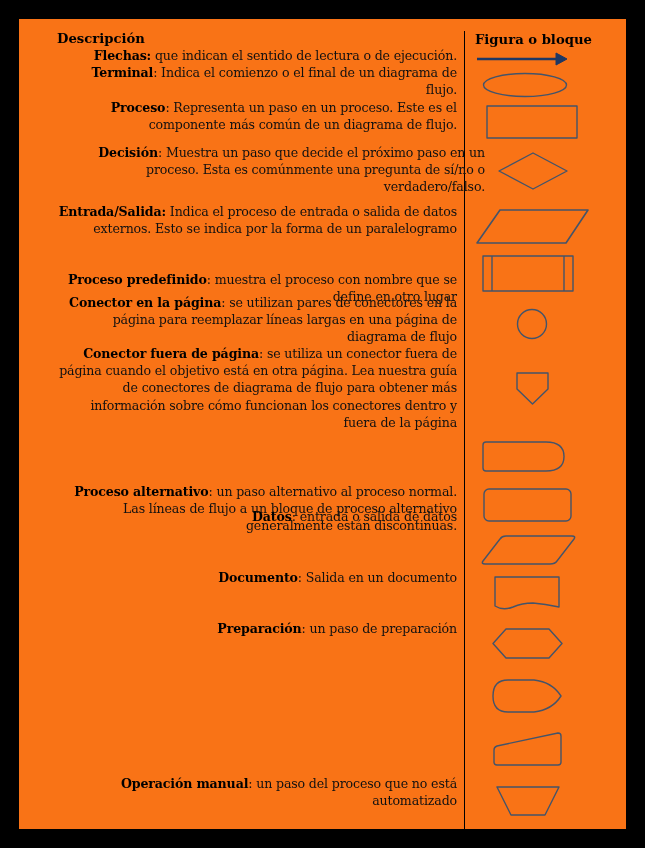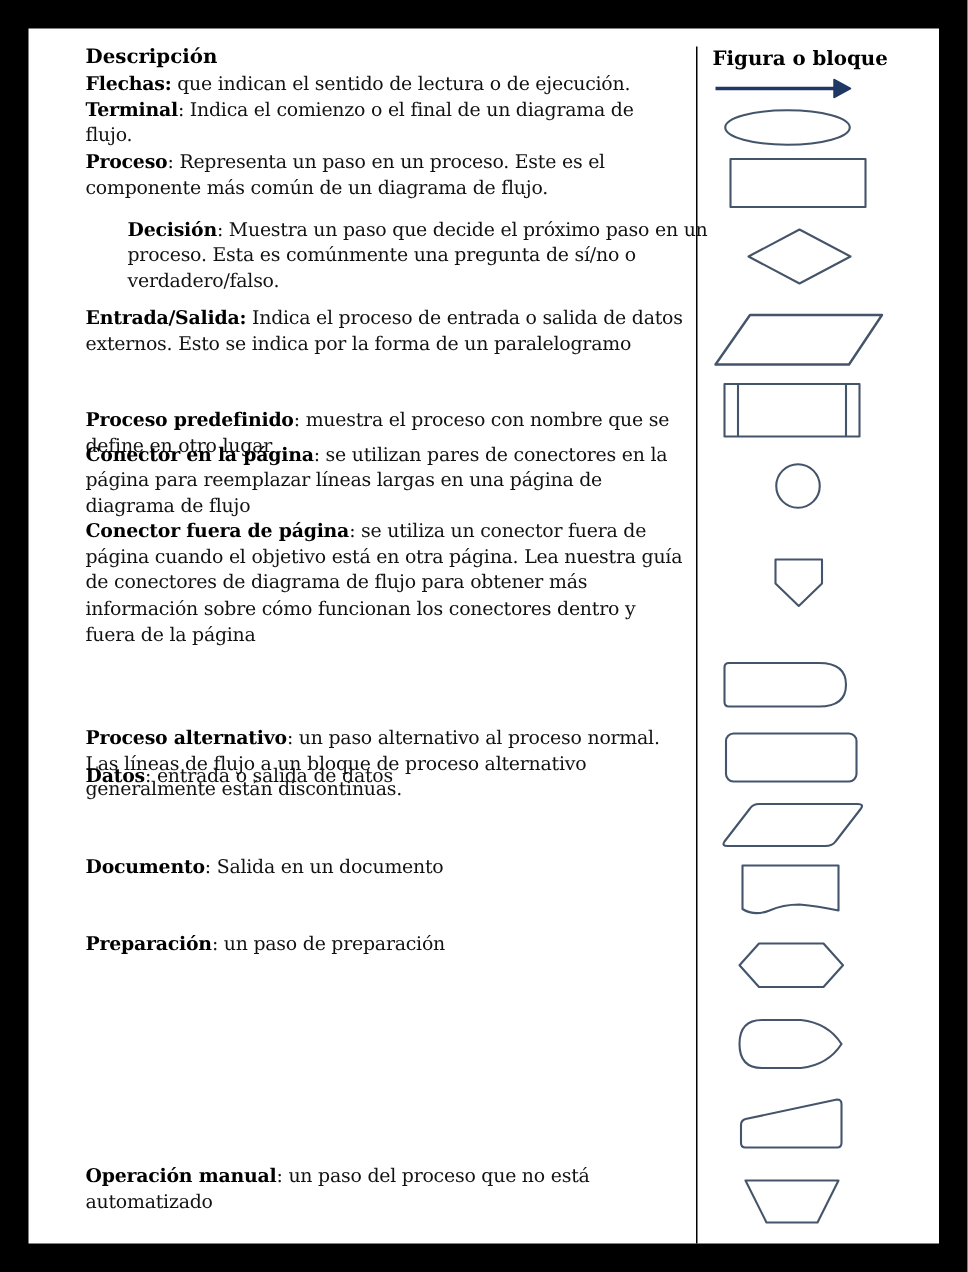--- a/index.html
+++ b/index.html
@@ -7,21 +7,21 @@
       width: 645px; height: 848px;
       background: #000000;
       position: relative;
       overflow: hidden;
       font-family: "DejaVu Serif", "Liberation Serif", serif;
     }
     .page {
       position: absolute;
       left: 19px; top: 19px;
       width: 607px; height: 810px;
-      background: #ffffff;
+      background: #f97316;
     }
     .divider {
       position: absolute;
       left: 445px; top: 12px;
       width: 1px; height: 798px;
       background: #000000;
     }
     .col-head {
       position: absolute;
       font-weight: bold;
@@ -31,20 +31,21 @@
       white-space: nowrap;
     }
     .entry {
       position: absolute;
       left: 38px;
       width: 400px;
       font-size: 12.6px;
       line-height: 17.2px;
       color: #111;
       letter-spacing: -0.15px;
+      text-align: right;
     }
     .entry .term {
       font-weight: bold;
       color: #000;
     }
     .shapes {
       position: absolute;
       left: 0; top: 0;
       width: 645px; height: 848px;
       pointer-events: none;

